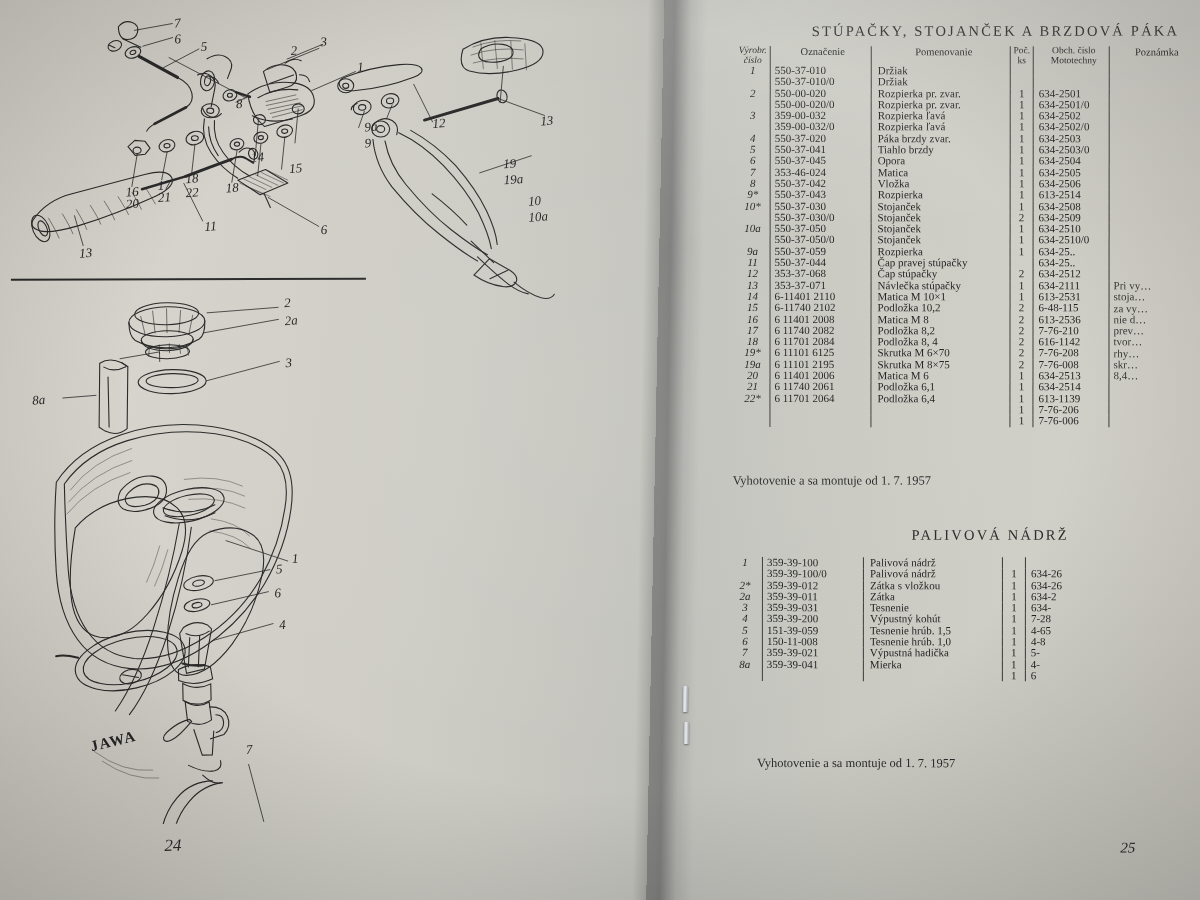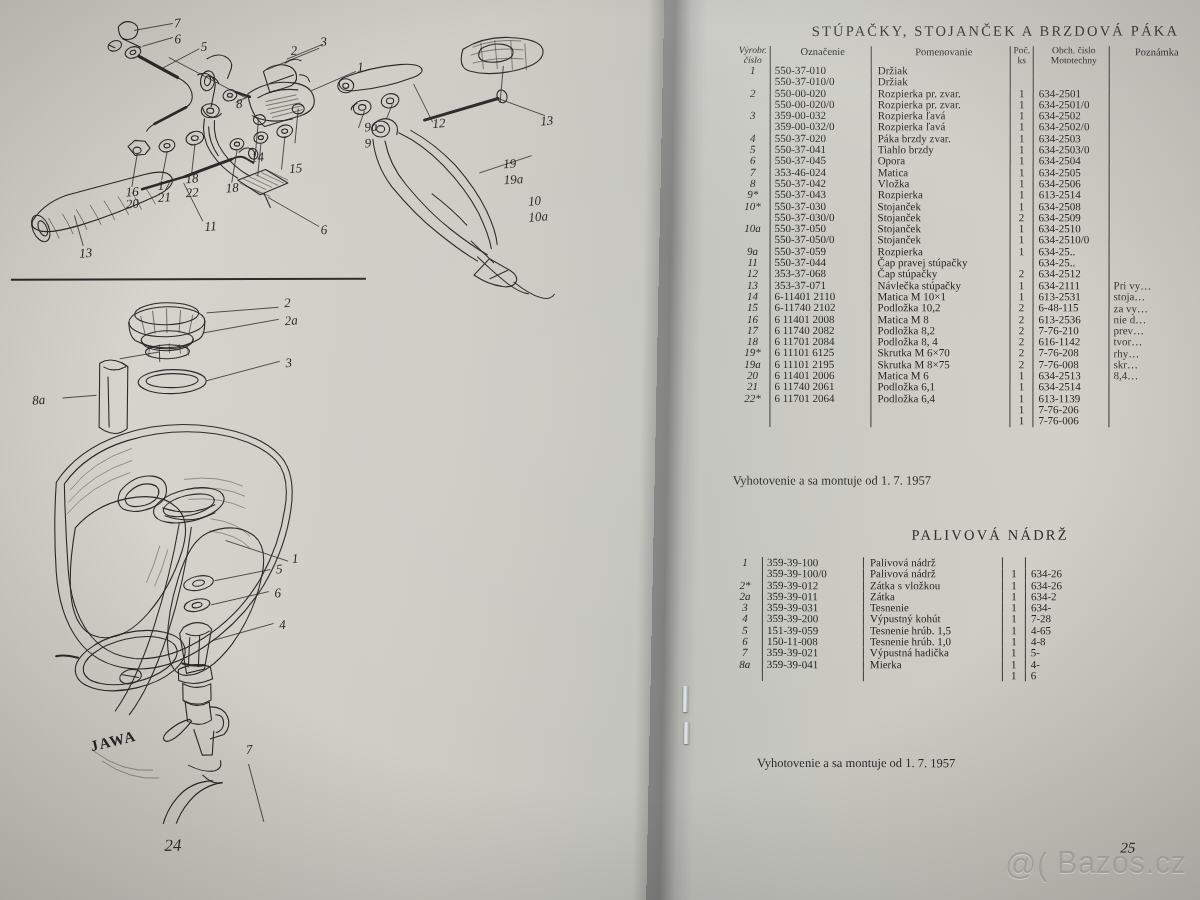--- a/index.html
+++ b/index.html
@@ -771,18 +771,14 @@
     <div class="pagenum" style="left:473px;top:878px;font-size:15px;">25</div>
   </div>
 
   <div class="gutter"></div>
   <div class="staple" style="left:683px;top:686px;"></div>
   <div class="staple" style="left:684px;top:722px;height:22px;"></div>
 
   <div class="sheen"></div>
   <div class="vig"></div>
 
-  <div class="wm">
-    <span class="at">@(</span>
-    <span>Bazos.cz</span>
-  </div>
 
 </div>
 
 </body></html>

